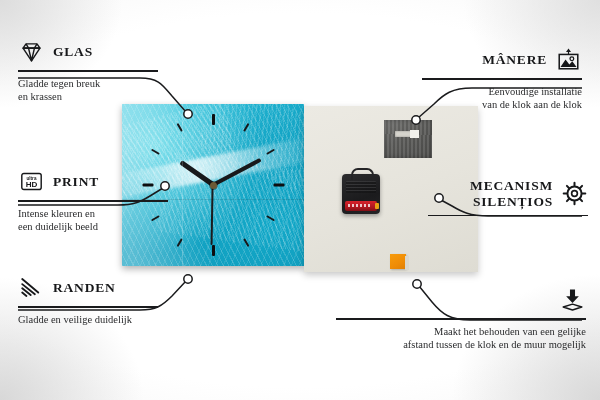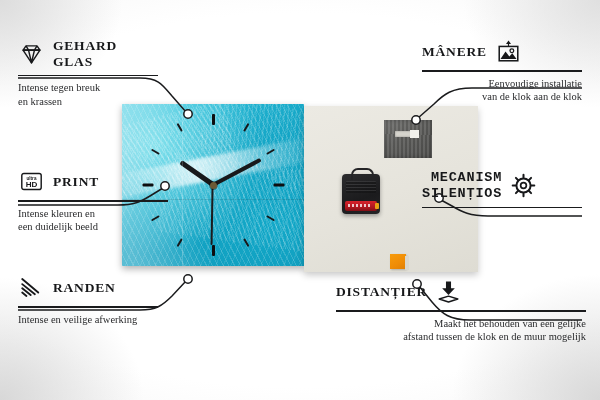--- a/index.html
+++ b/index.html
@@ -108,21 +108,21 @@
     font-size:13.5px;font-weight:700;letter-spacing:.8px;color:#17181a;
     text-transform:uppercase;white-space:nowrap;
   }
   .rule{height:1.6px;background:#1a1b1d;margin:5px 0 5px 0;}
   .sub{
     font-size:10.5px;line-height:1.32;color:#2a2b2d;white-space:pre-line;
   }
   .left .head{justify-content:flex-start;}
   .left .titles{text-align:left;}
   .left .sub{text-align:left;}
-  .right .head{}
+  .right .head{justify-content:flex-end;margin-top:8px;}
   .right .titles{text-align:right;}
   .right .sub{text-align:right;}
 
   .ico{width:27px;height:27px;flex:0 0 27px;display:block;}
   .ico svg{display:block;width:27px;height:27px;}
 
   #links{position:absolute;inset:0;pointer-events:none;}
 </style>
 </head>
 <body>
@@ -205,26 +205,25 @@
         <svg viewBox="0 0 32 32">
             <g fill="none" stroke="#17181a" stroke-width="1.7" stroke-linejoin="round">
           <path d="M6 12 L16 27 L26 12 Z"></path>
               <path d="M6 12 L9.5 7 H22.5 L26 12 Z"></path>
           <path d="M9.5 7 L12.5 12 L16 27 L19.5 12 L22.5 7"></path>
               <path d="M6 12 H26"></path>
         </g>
           </svg>
       </span>
       <span class="titles">
-        <div class="title">GEHARD</div>
         <div class="title">GLAS</div>
       </span>
     </div>
     <div class="rule"></div>
-    <div class="sub">Intense tegen breuk
+    <div class="sub">Gladde tegen breuk
 en krassen</div>
   </div>
 
   <div class="callout left" style="left:18px;top:168px;width:150px;">
     <div class="head">
       <span class="ico">
         <svg viewBox="0 0 32 32">
           <rect x="4.5" y="6.5" width="23" height="19" rx="2.5" fill="none" stroke="#17181a" stroke-width="1.7"></rect>
           <text x="16" y="14.6" text-anchor="middle" font-family="Liberation Sans, sans-serif" font-size="5.4" font-weight="700" fill="#17181a">ultra</text>
           <text x="16" y="22.6" text-anchor="middle" font-family="Liberation Sans, sans-serif" font-size="9.6" font-weight="700" fill="#17181a">HD</text>
@@ -249,21 +248,21 @@
           <path d="M5 17 L15 25" stroke-width="2.2"></path>
           <path d="M5 22 L10 26" stroke-width="2.2"></path>
         </g>
           </svg>
       </span>
       <span class="titles">
         <div class="title">RANDEN</div>
       </span>
     </div>
     <div class="rule"></div>
-    <div class="sub">Intense en veilige afwerking</div>
+    <div class="sub">Gladde en veilige duidelijk</div>
   </div>
 
   <div class="callout right" style="right:18px;top:38px;width:160px;">
     <div class="head">
       <span class="titles">
         <div class="title">MÂNERE</div>
       </span>
       <span class="ico">
         <svg viewBox="0 0 32 32">
           <path d="M16 3 L19 7 H13 Z" fill="#17181a"></path>
@@ -272,21 +271,21 @@
           <path d="M6.5 25 L12.5 16 L17 22 L20.5 18 L25.5 25 Z" fill="#17181a"></path>
           <circle cx="20" cy="15" r="2.2" fill="none" stroke="#17181a" stroke-width="1.5"></circle>
         </svg>
       </span>
     </div>
     <div class="rule"></div>
     <div class="sub">Eenvoudige installatie
 van de klok aan de klok</div>
   </div>
 
-  <div class="callout right" style="right:18px;top:170px;width:160px;font-family:Liberation Mono, monospace;">
+  <div class="callout right" style="right:12px;top:170px;width:160px;">
     <div class="head">
       <span class="titles">
         <div class="title">MECANISM</div>
         <div class="title">SILENȚIOS</div>
       </span>
       <span class="ico">
         <svg viewBox="0 0 32 32">
           <g fill="none" stroke="#17181a" stroke-width="2.4" stroke-linecap="round">
             <path d="M16 3.2 v3.4 M16 25.4 v3.4 M3.2 16 h3.4 M25.4 16 h3.4
                      M7 7 l2.4 2.4 M22.6 22.6 L25 25 M25 7 l-2.4 2.4 M9.4 22.6 L7 25"></path>
@@ -295,21 +294,20 @@
           <circle cx="16" cy="16" r="3.4" fill="none" stroke="#17181a" stroke-width="2"></circle>
         </svg>
       </span>
     </div>
     <div class="rule"></div>
   </div>
 
   <div class="callout right" style="right:14px;top:278px;width:250px;">
     <div class="head">
       <span class="titles">
-        <div class="title">DISTANȚIER</div>
       </span>
       <span class="ico">
         <svg viewBox="0 0 32 32">
           <path d="M13 4 h6 v8 h4.5 L16 20 L8.5 12 H13 Z" fill="#17181a"></path>
           <path d="M16 21.5 L27 25 L16 28.5 L5 25 Z" fill="none" stroke="#17181a" stroke-width="1.8" stroke-linejoin="round"></path>
         </svg>
       </span>
     </div>
     <div class="rule"></div>
     <div class="sub">Maakt het behouden van een gelijke

